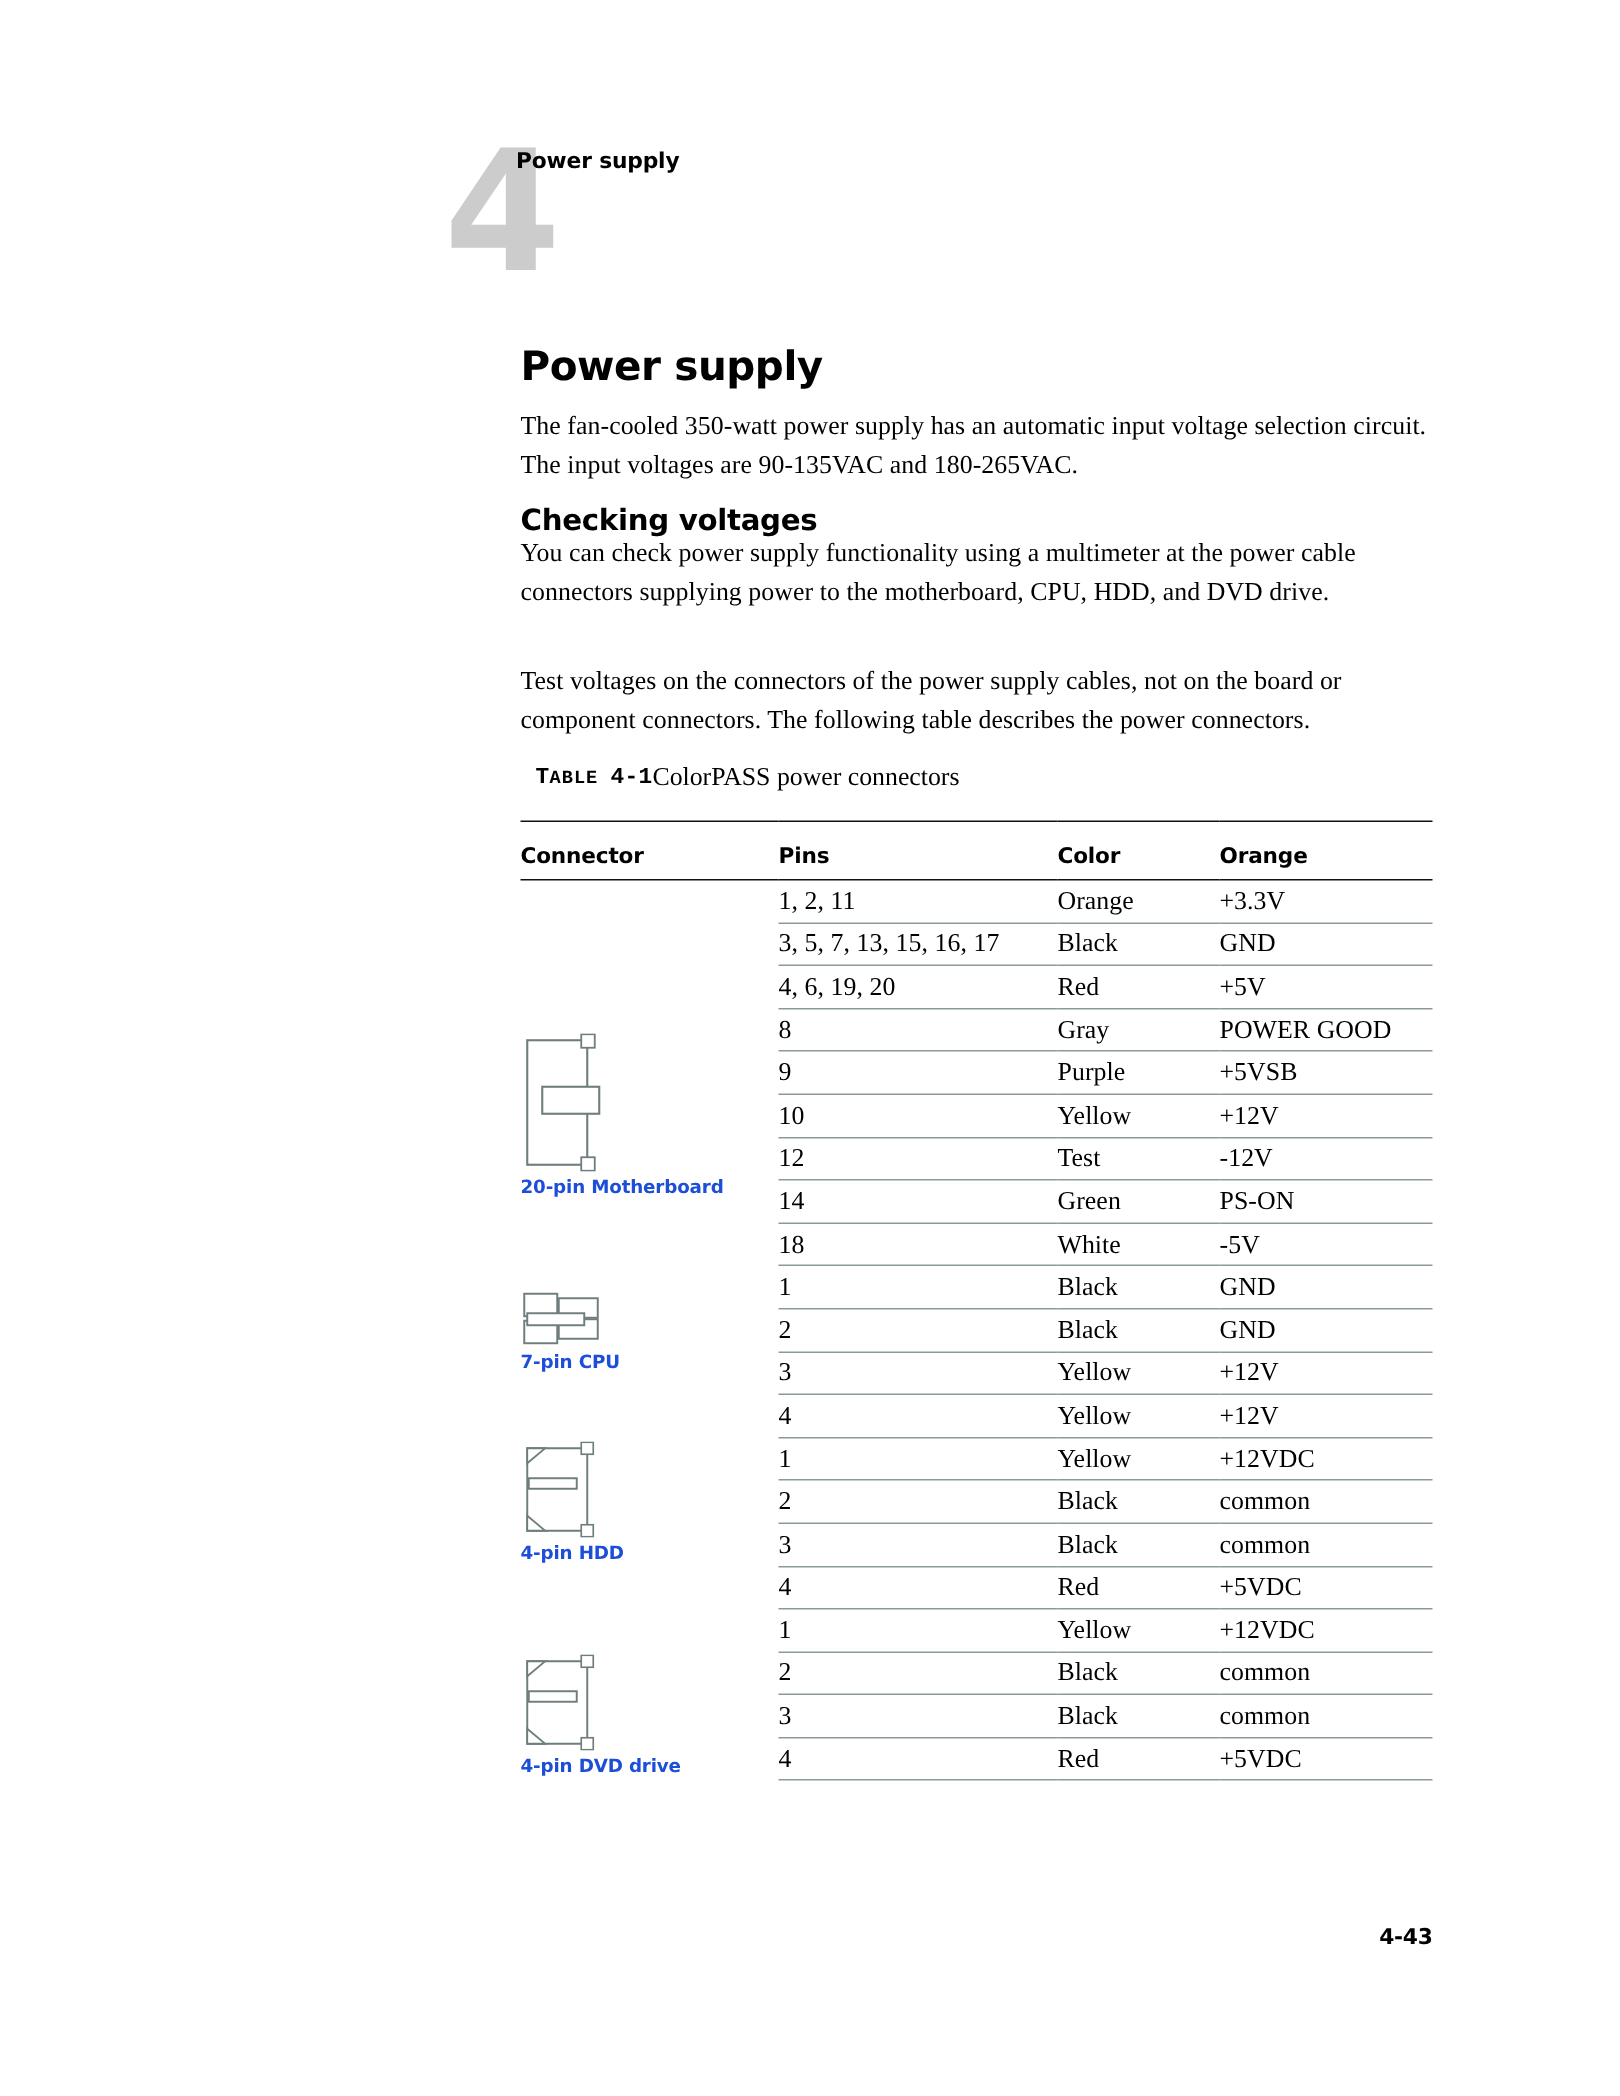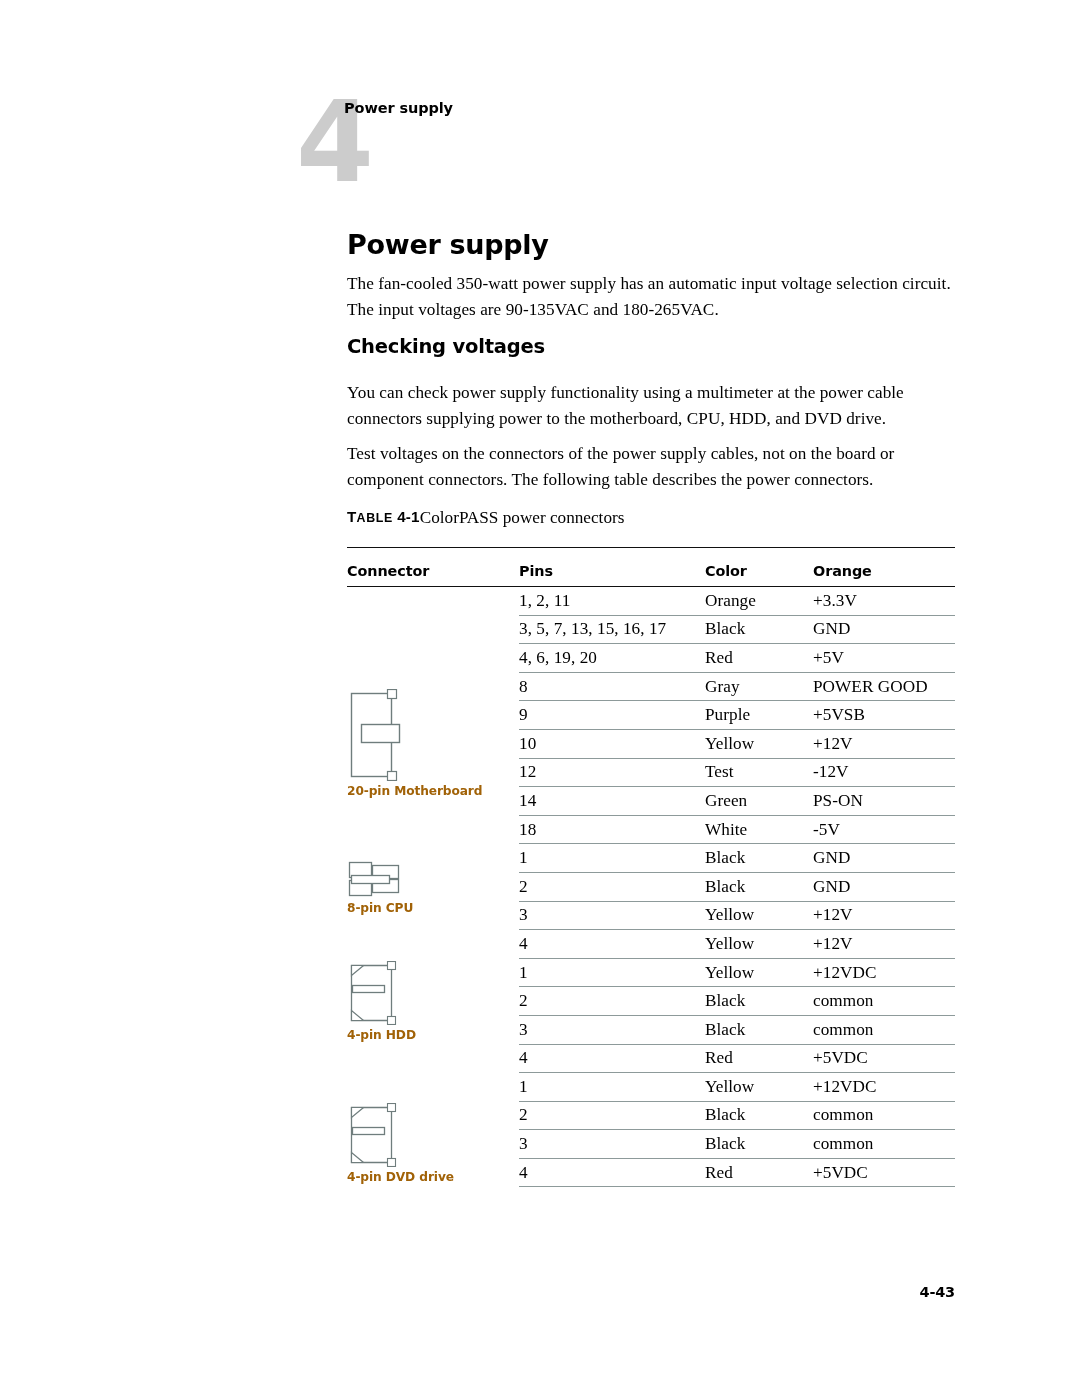--- a/index.html
+++ b/index.html
@@ -84,39 +84,40 @@
     position: absolute;
     left: 0;
     width: 608px;
     margin: 0;
     font-family: "Liberation Serif", serif;
     font-size: 17.2px;
     line-height: 25.5px;
     letter-spacing: 0.05px;
   }
   p#intro-par   { top: 271px; }
-  p#check-par-1 { top: 380px; }
+  p#check-par-1 { top: 356px; }
   p#check-par-2 { top: 441px; }
 
   
   #table-caption {
     position: absolute;
     left: 0;
     top: 508px;
     width: 608px;
     font-family: "Liberation Serif", serif;
     font-size: 17px;
   }
   #table-caption .tbl-label {
-    font-family: Liberation Sans, sans-serif;
+    font-family: Liberation Mono, monospace;
     font-weight: bold;
     font-size: 12.4px;
     letter-spacing: 0.7px;
     text-transform: uppercase;
     vertical-align: 1px;
+    margin-left: 10px;
   }
   #table-caption .tbl-label .big { font-size: 15.2px; letter-spacing: 0.2px; }
   #table-caption .tbl-title {
     font-size: 17.2px;
   }
 
   
   #conn-table {
     position: absolute;
     left: 0;
@@ -170,21 +171,21 @@
   .conn-figure {
     display: block;
     position: relative;
     text-align: left;
   }
   .conn-caption {
     display: block;
     font-family: "DejaVu Sans", sans-serif;
     font-weight: bold;
     font-size: 12.2px;
-    color: #a16207;
+    color: #1d4ed8;
     margin-top: 3px;
     letter-spacing: -0.1px;
     white-space: nowrap;
   }
   .conn-figure svg { display: block; }
 
   
   #folio {
     position: absolute;
     left: 0;
@@ -295,21 +296,21 @@
         <tr class="data-row">
           <td class="connector" rowspan="4">
             <span class="conn-figure" style="top: -13.8px; position: relative;">
               <svg xmlns="http://www.w3.org/2000/svg" width="56" height="38" viewBox="0 0 56 38">
     <rect x="2.5" y="2.5" width="22" height="15" fill="#ffffff" stroke="#6f7d7d" stroke-width="1.3"></rect>
     <rect x="2.5" y="20.5" width="22" height="15" fill="#ffffff" stroke="#6f7d7d" stroke-width="1.3"></rect>
     <rect x="25.5" y="5.5" width="26" height="13" fill="#ffffff" stroke="#6f7d7d" stroke-width="1.3"></rect>
     <rect x="25.5" y="19.5" width="26" height="13" fill="#ffffff" stroke="#6f7d7d" stroke-width="1.3"></rect>
     <rect x="4.5" y="15.5" width="38" height="8" fill="#ffffff" stroke="#6f7d7d" stroke-width="1.3"></rect>
   </svg>
-              <span class="conn-caption">8-pin CPU</span>
+              <span class="conn-caption">7-pin CPU</span>
             </span>
           </td>
           <td class="pins">1</td>
           <td class="color">Black</td>
           <td class="voltage">GND</td>
         </tr>
         <tr class="data-row">
           <td class="pins">2</td>
           <td class="color">Black</td>
           <td class="voltage">GND</td>

